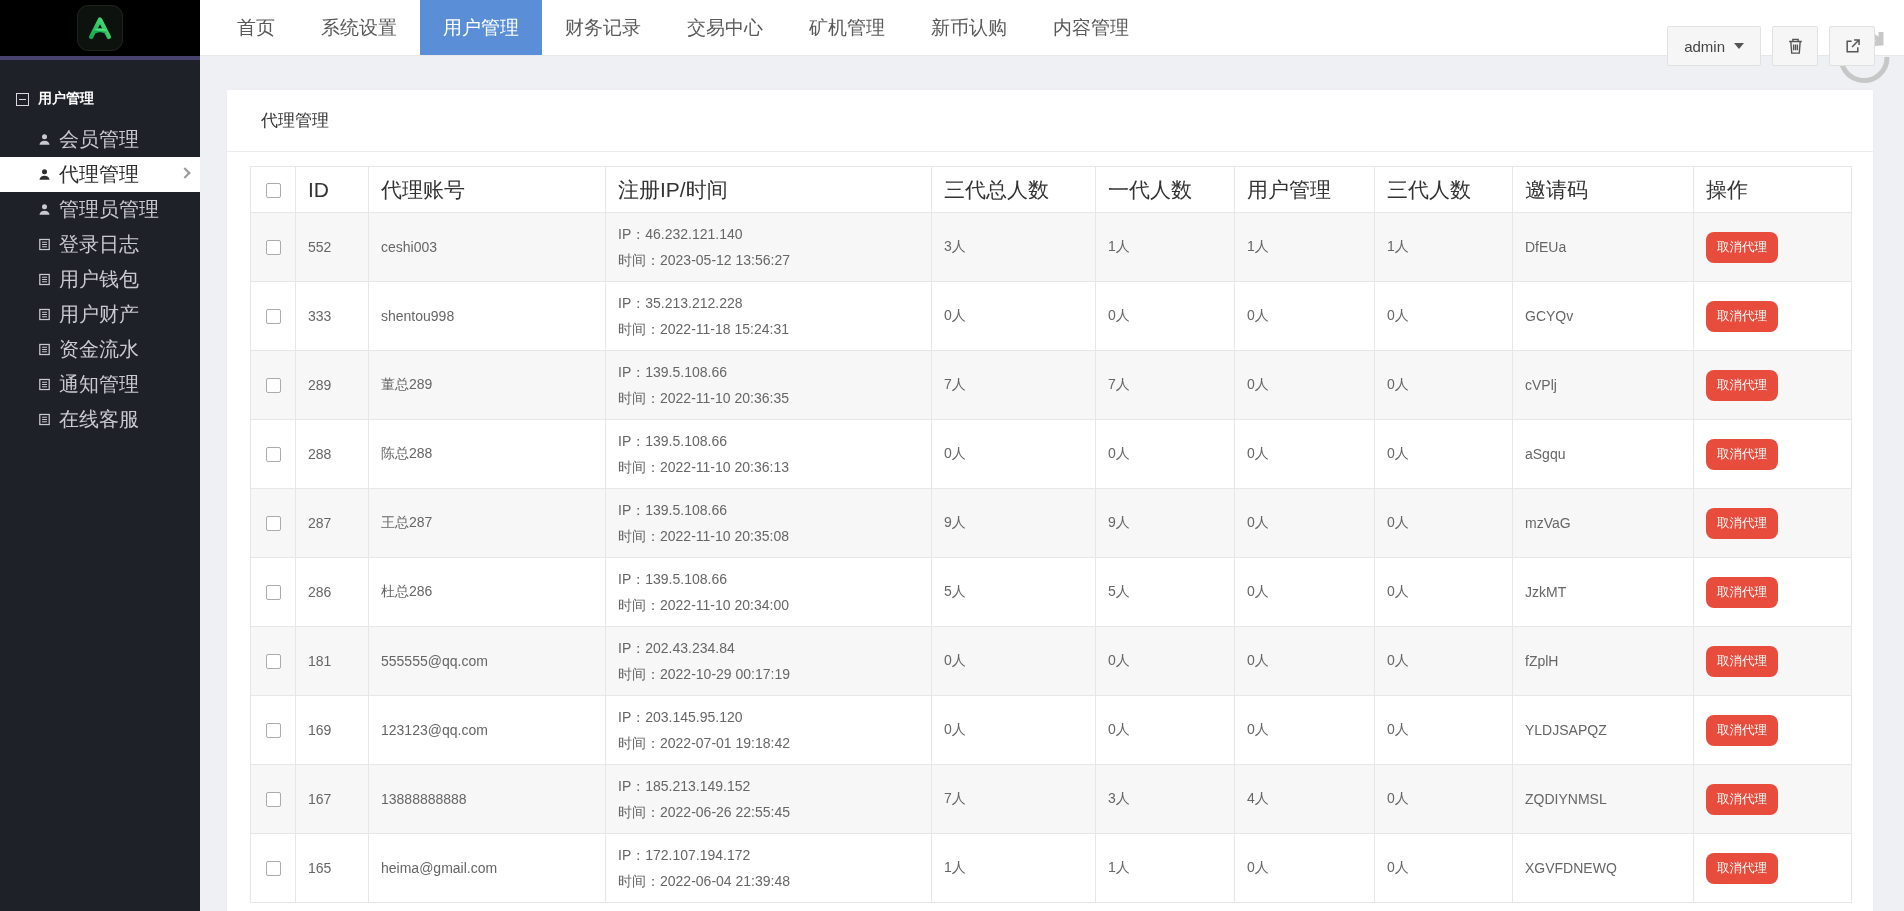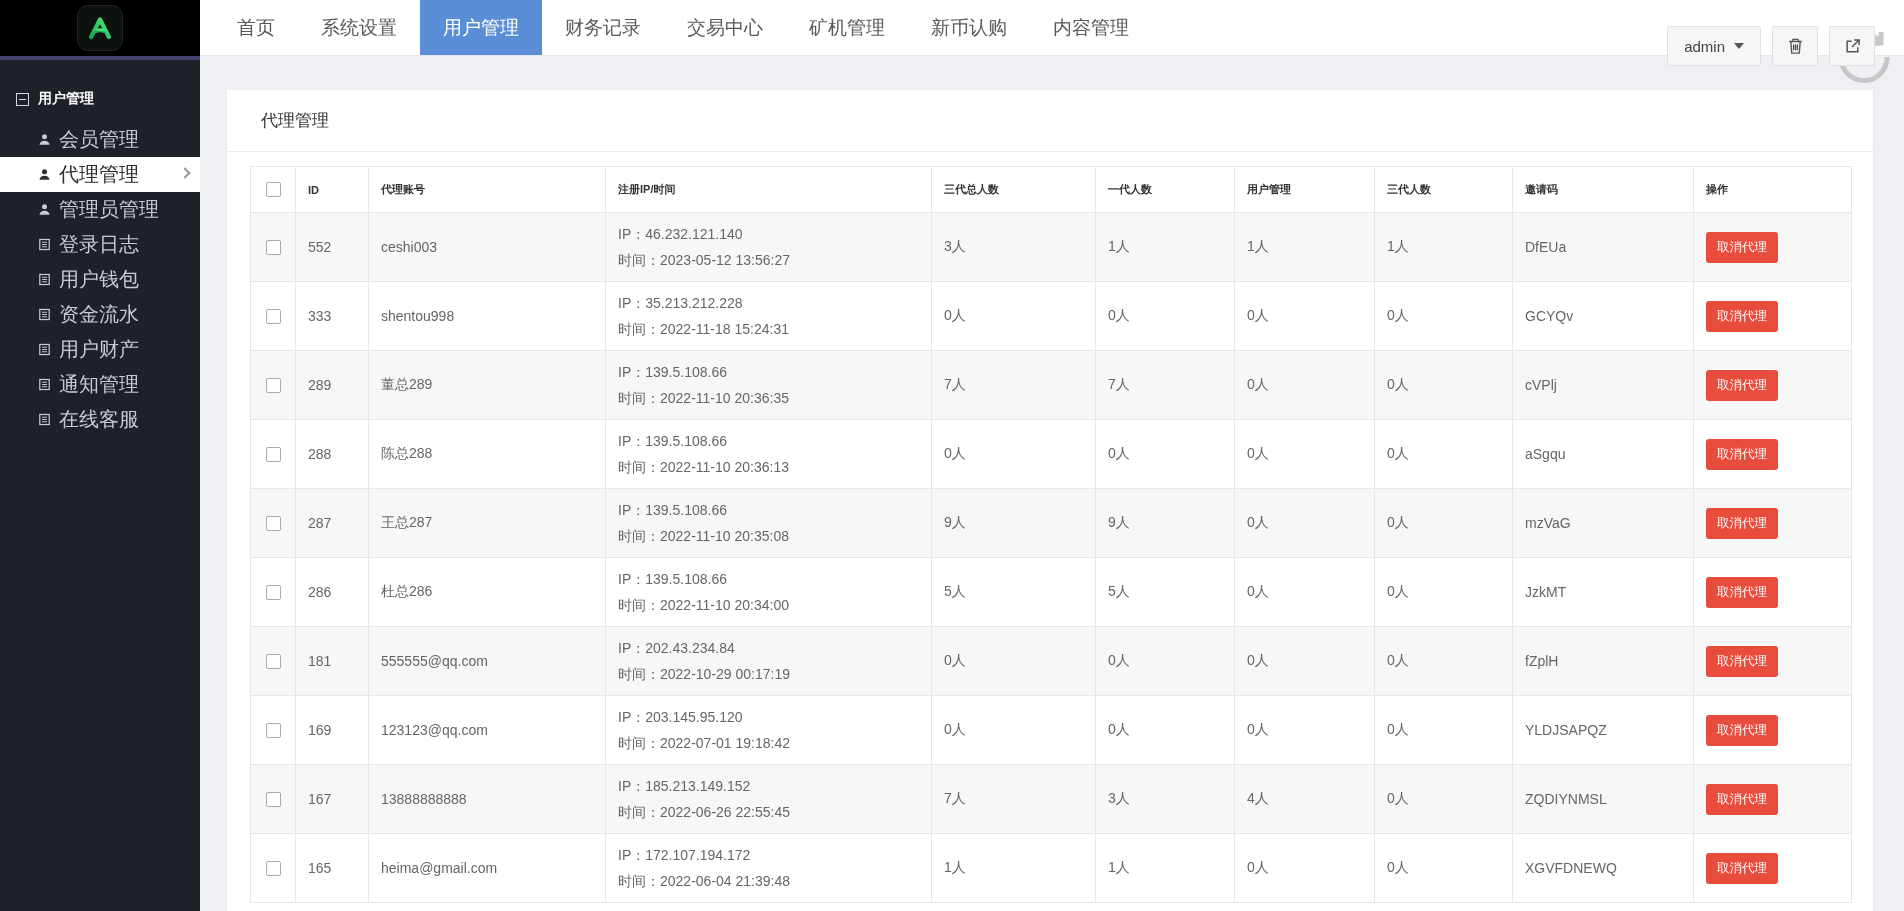--- a/index.html
+++ b/index.html
@@ -38,27 +38,27 @@
     border-top:2px solid #9a9a9a; border-right:2px solid #9a9a9a; transform:rotate(45deg); }
 
   
   .main { position:absolute; left:200px; top:56px; right:0; bottom:0; overflow:hidden; }
   .card { background:#fff; margin:34px 31px 0 27px; min-height:821px; box-shadow:0 1px 2px rgba(0,0,0,.04); }
   .card-header { height:62px; display:flex; align-items:center; padding-left:34px; font-size:17px; color:#333;
     border-bottom:1px solid #ececec; }
   .table-wrap { padding:14px 23px 0 23px; }
   table { width:100%; border-collapse:collapse; table-layout:fixed; }
   th, td { border:1px solid #e7e7e7; padding:8px 12px; text-align:left; font-size:14px; color:#666; overflow:hidden; }
-  th { height:46px; padding:0 12px; color:#333; font-weight:bold; font-size:11px; background:#fff; }
+  th { height:46px; padding:0 12px; color:#333; font-weight:normal; font-size:21px; background:#fff; }
   td { height:65px; }
   tbody tr:nth-child(odd) { background:#f7f7f7; }
   .col-cb { text-align:center; padding:0; }
   .cb { display:inline-block; width:15px; height:15px; background:#fff; border:1px solid #ababab; border-radius:2px; vertical-align:middle; cursor:pointer; }
   .iptime div { line-height:26px; white-space:nowrap; }
-  .btn-danger { display:inline-block; background:#e74c3c; color:#fff; border:none; border-radius:3px;
+  .btn-danger { display:inline-block; background:#e74c3c; color:#fff; border:none; border-radius:8px;
     font-size:12.5px; padding:7px 11px; cursor:pointer; font-family:inherit; }
   .card-footer { padding:13px 23px 20px 23px; font-size:14px; color:#333; }
 </style>
 </head>
 <body>
 
 <header class="topbar">
   <div class="logo-area">
     <div class="logo-box">
       <svg width="30" height="30" viewBox="0 0 32 32">
@@ -160,30 +160,30 @@
         </span>
         <span>用户钱包</span>
       </div>
       <div class="side-item">
         <span style="display:flex">
           <svg width="13" height="13" viewBox="0 0 16 16">
             <rect x="2.2" y="1.8" width="11.6" height="12.4" fill="none" stroke="currentColor" stroke-width="1.5"></rect>
             <path d="M5 5.2h6M5 8h6M5 10.8h6" stroke="currentColor" stroke-width="1.3"></path>
           </svg>
         </span>
+        <span>用户财产</span>
+      </div>
+      <div class="side-item">
+        <span style="display:flex">
+          <svg width="13" height="13" viewBox="0 0 16 16">
+            <rect x="2.2" y="1.8" width="11.6" height="12.4" fill="none" stroke="currentColor" stroke-width="1.5"></rect>
+            <path d="M5 5.2h6M5 8h6M5 10.8h6" stroke="currentColor" stroke-width="1.3"></path>
+          </svg>
+        </span>
         <span>资金流水</span>
-      </div>
-      <div class="side-item">
-        <span style="display:flex">
-          <svg width="13" height="13" viewBox="0 0 16 16">
-            <rect x="2.2" y="1.8" width="11.6" height="12.4" fill="none" stroke="currentColor" stroke-width="1.5"></rect>
-            <path d="M5 5.2h6M5 8h6M5 10.8h6" stroke="currentColor" stroke-width="1.3"></path>
-          </svg>
-        </span>
-        <span>用户财产</span>
       </div>
       <div class="side-item">
         <span style="display:flex">
           <svg width="13" height="13" viewBox="0 0 16 16">
             <rect x="2.2" y="1.8" width="11.6" height="12.4" fill="none" stroke="currentColor" stroke-width="1.5"></rect>
             <path d="M5 5.2h6M5 8h6M5 10.8h6" stroke="currentColor" stroke-width="1.3"></path>
           </svg>
         </span>
         <span>通知管理</span>
       </div>

